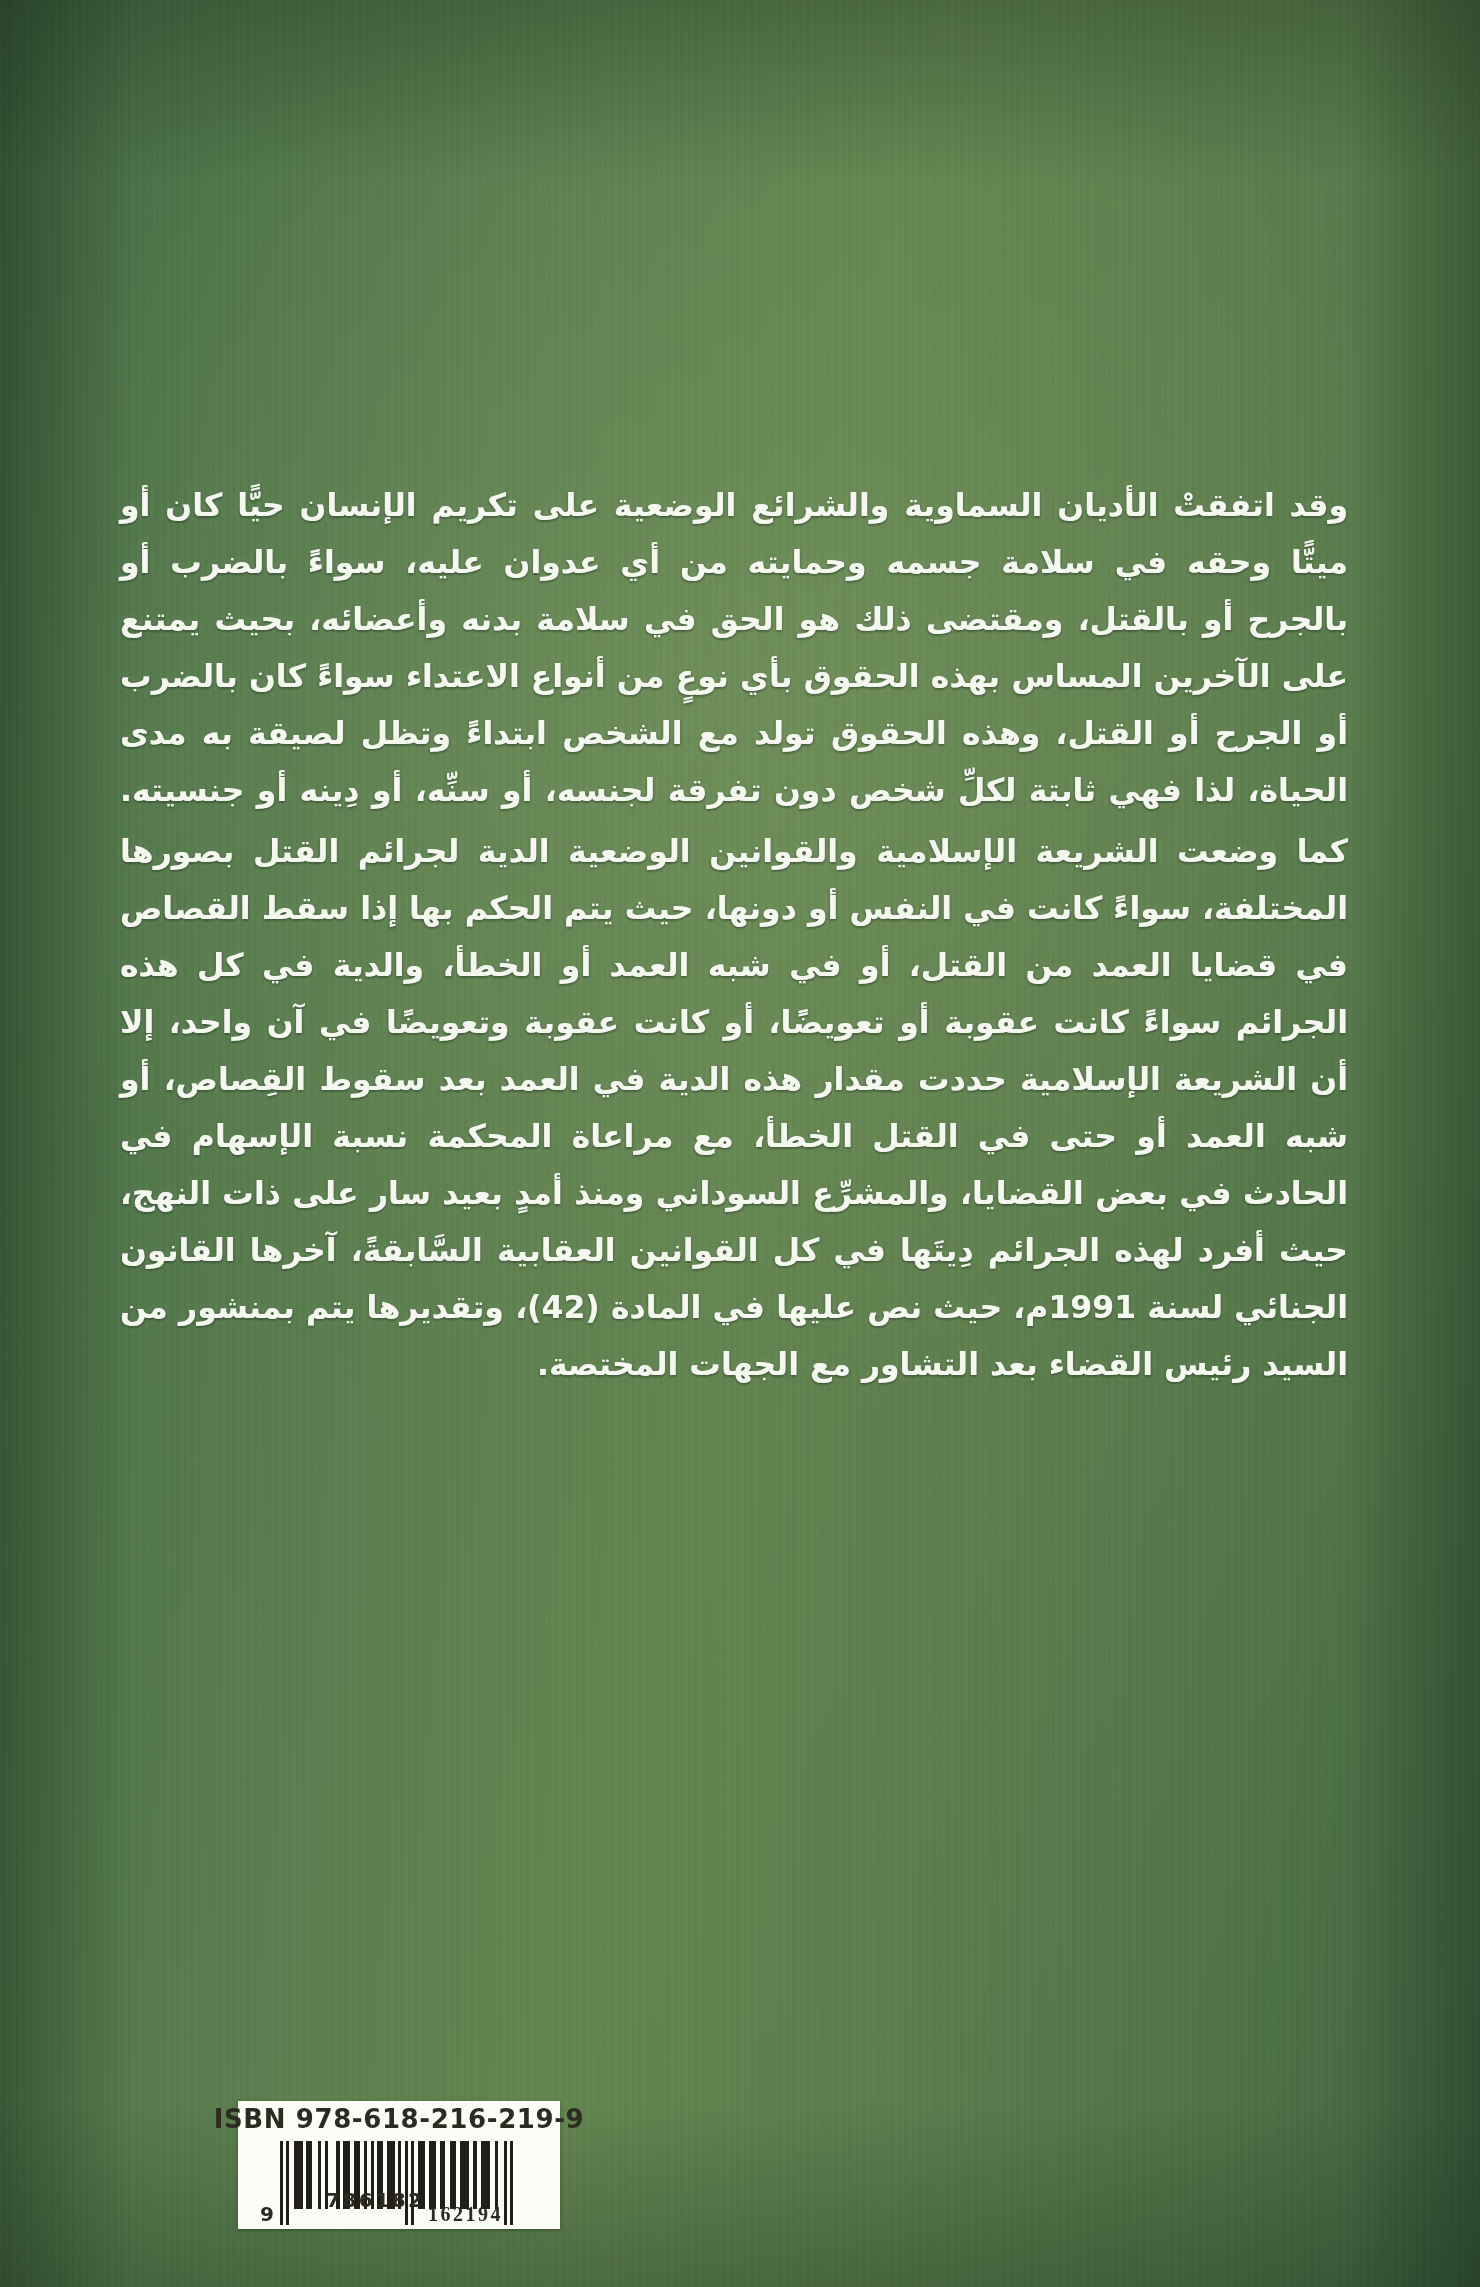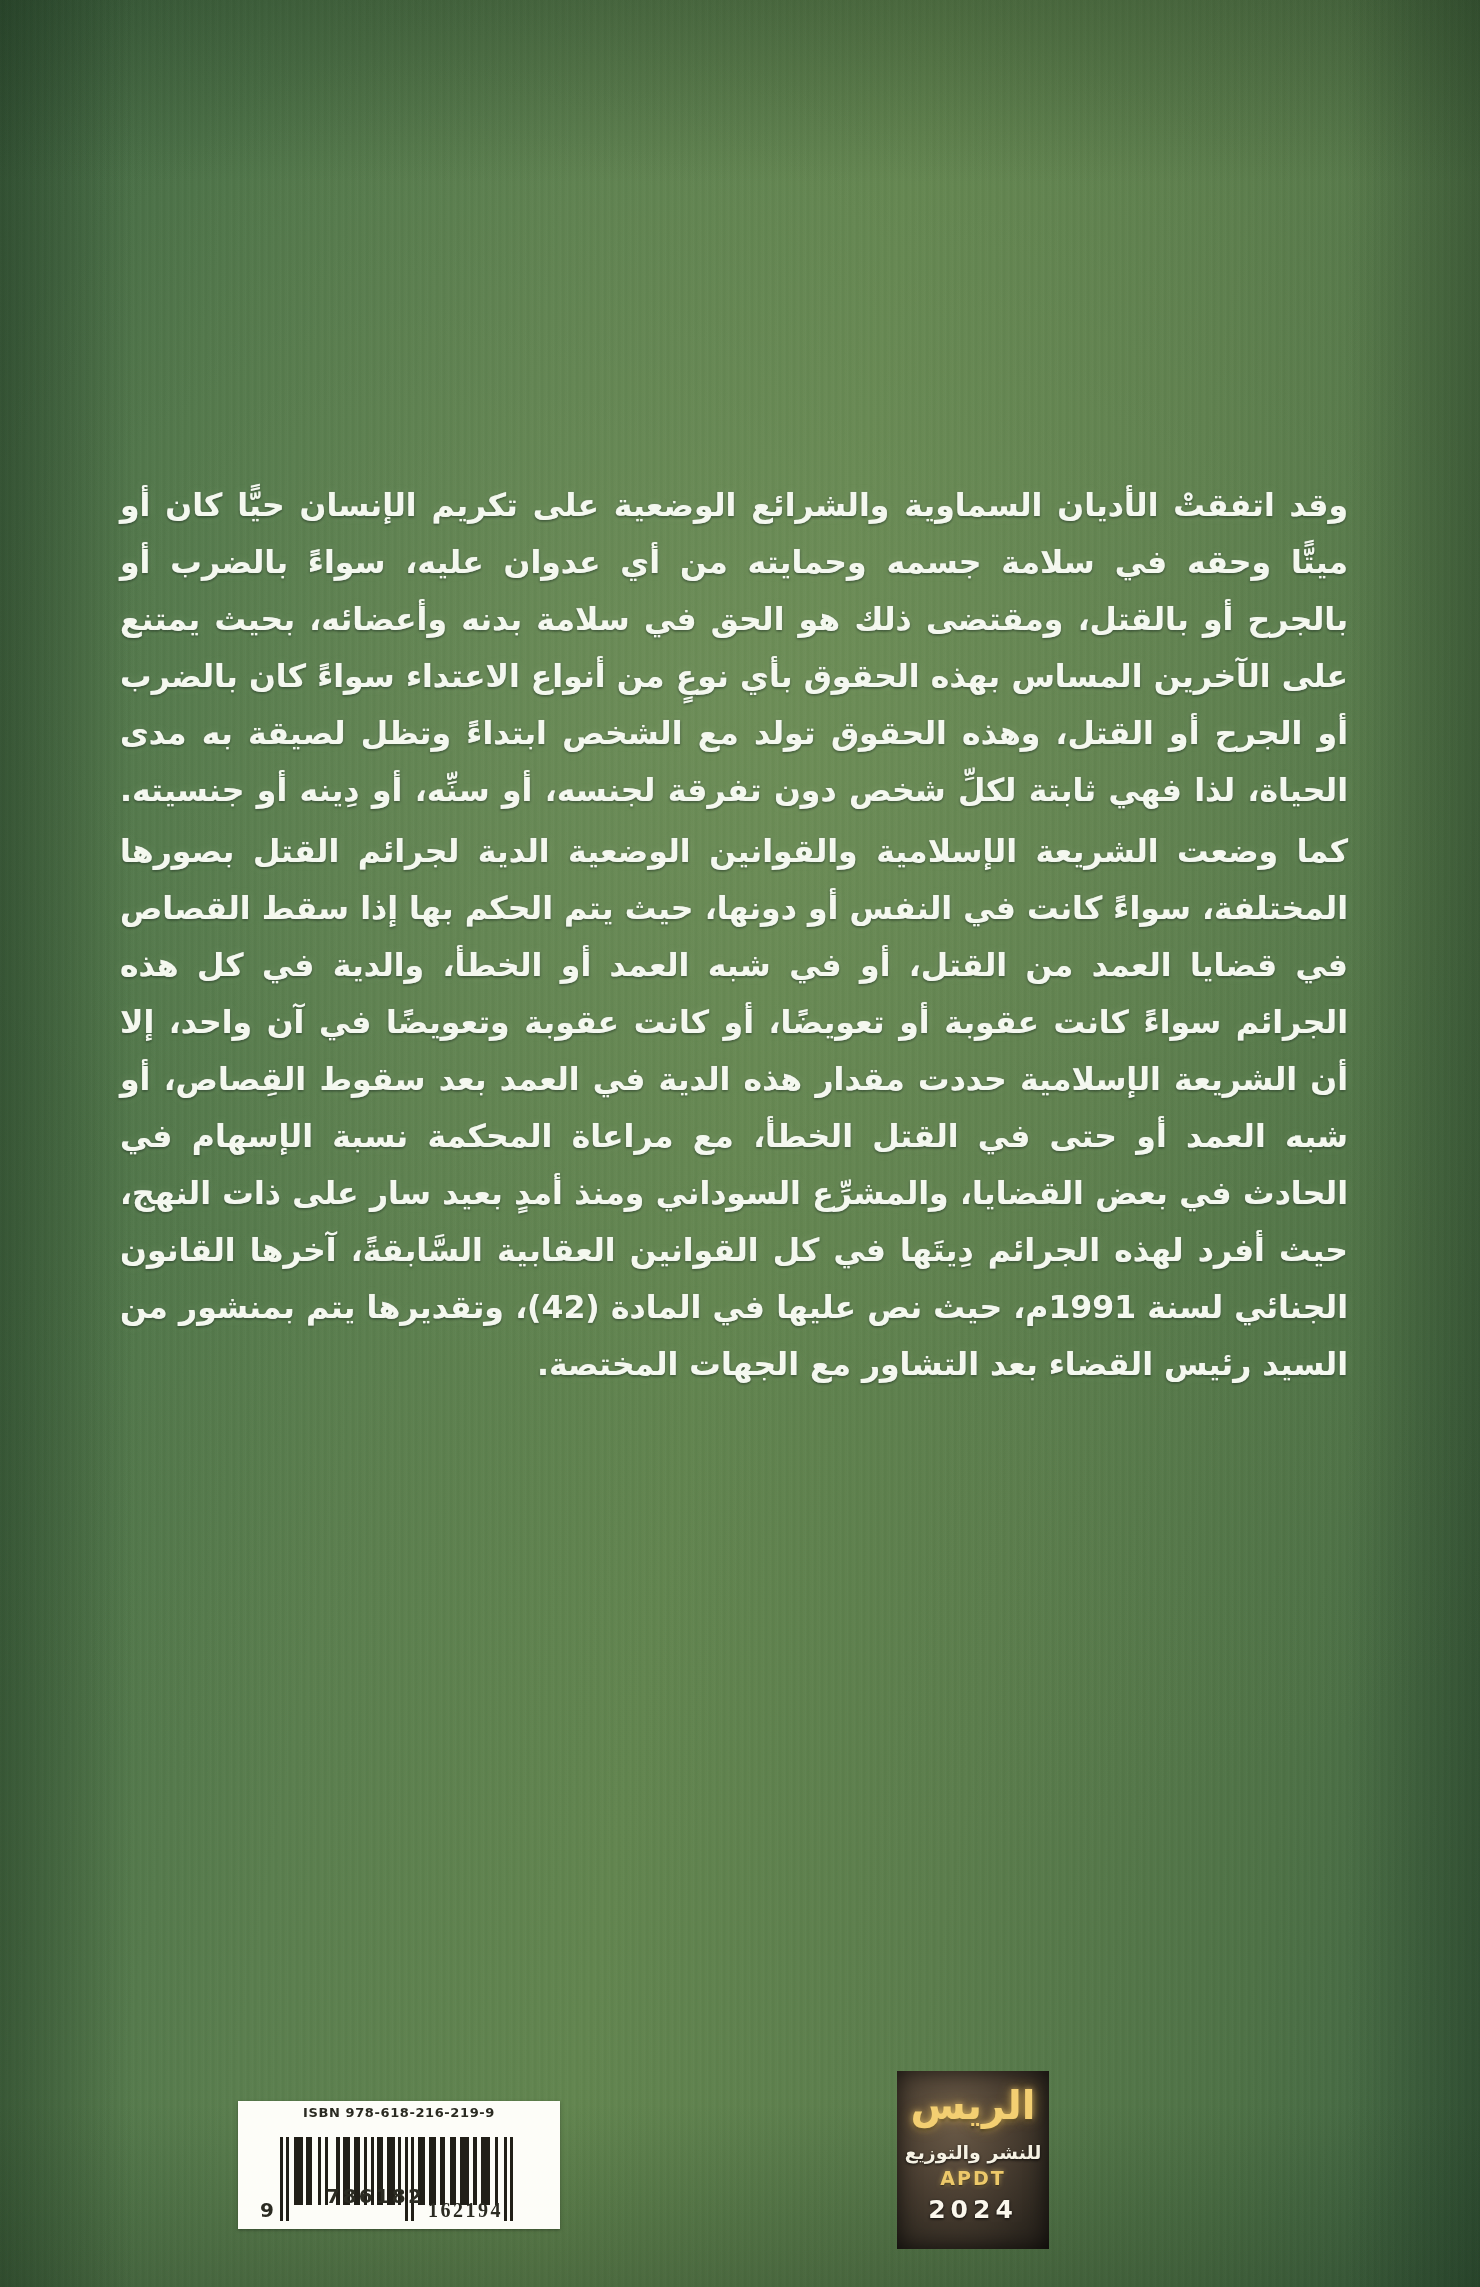--- a/index.html
+++ b/index.html
@@ -112,26 +112,26 @@
     flex-direction: column;
     align-items: center;
     justify-content: flex-start;
     padding-top: 5px;
     box-sizing: border-box;
     direction: ltr;
   }
 
   .isbn-text {
     font-family: "DejaVu Sans", "Liberation Sans", sans-serif;
-    font-size: 13px;
+    font-size: 26px;
     font-weight: 700;
     color: #2b2b22;
     letter-spacing: 0.6px;
     line-height: 1;
-    margin-bottom: 16px;
+    margin-bottom: 7px;
     white-space: nowrap;
   }
 
   .barcode-wrap {
     position: relative;
     width: 290px;
     height: 88px;
   }
 
   .bars {
@@ -345,23 +345,17 @@
               <i class="g" style="width:3px"></i>
           </div>
           <div class="barcode-digits">
             <span class="bd-lead">9</span>
             <span class="bd-left">786182</span>
             <span class="bd-right">162194</span>
           </div>
         </div>
       </div>
 
-      <div class="publisher-emblem">
-        <div class="emblem-name">الريس</div>
-        <div class="emblem-sub">للنشر والتوزيع</div>
-        <div class="emblem-abbr">APDT</div>
-        <div class="emblem-year">2024</div>
-      </div>
 
 
     </div>
   </div>
 </div>
 
 </body></html>

